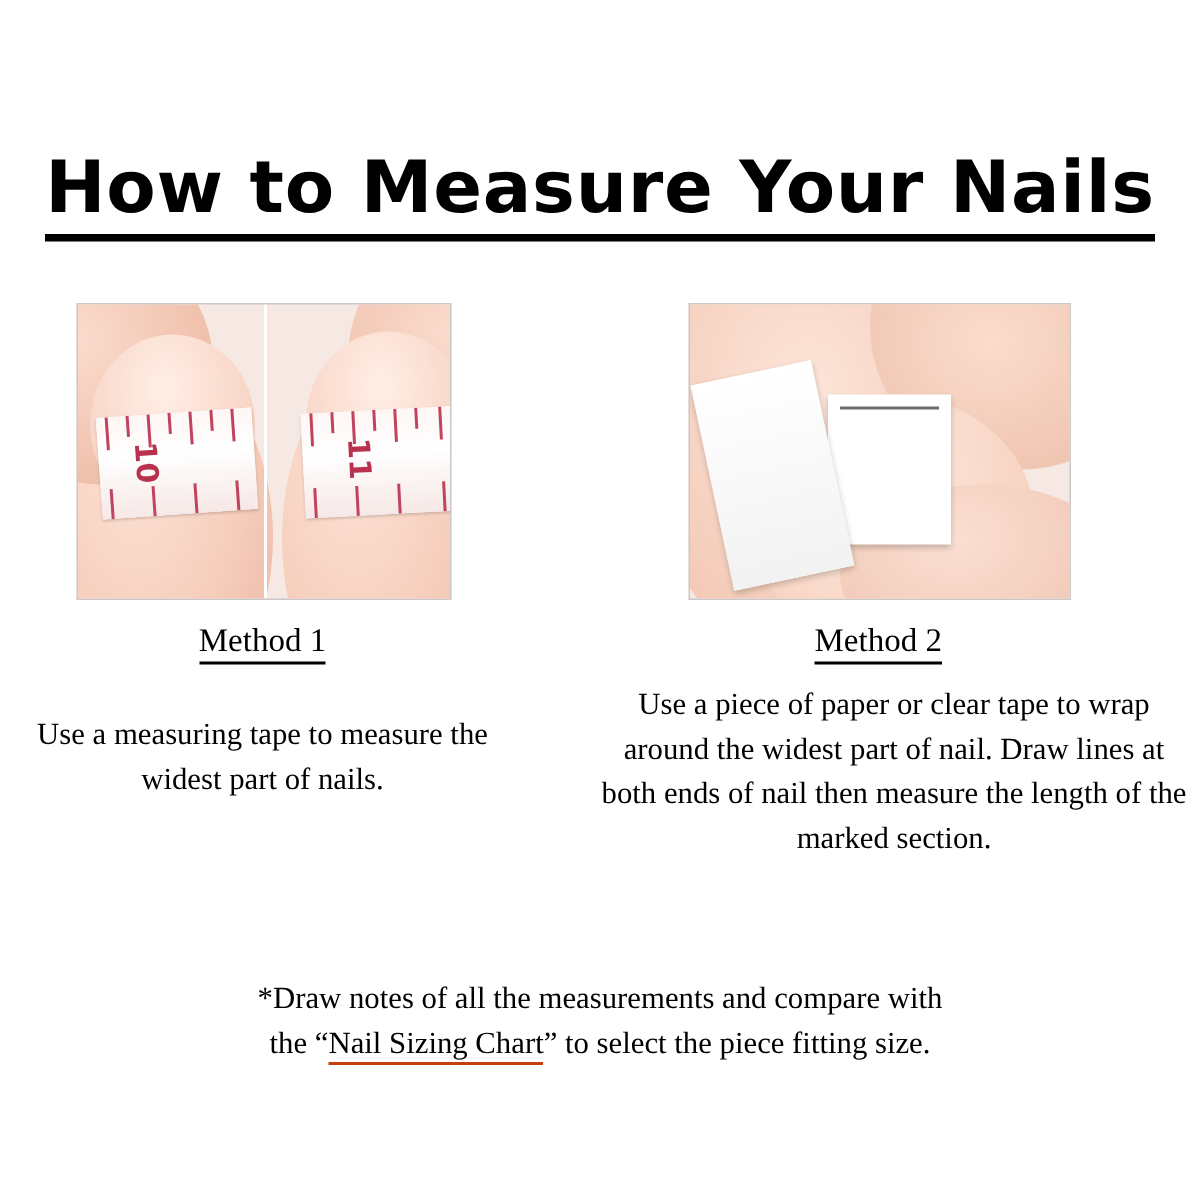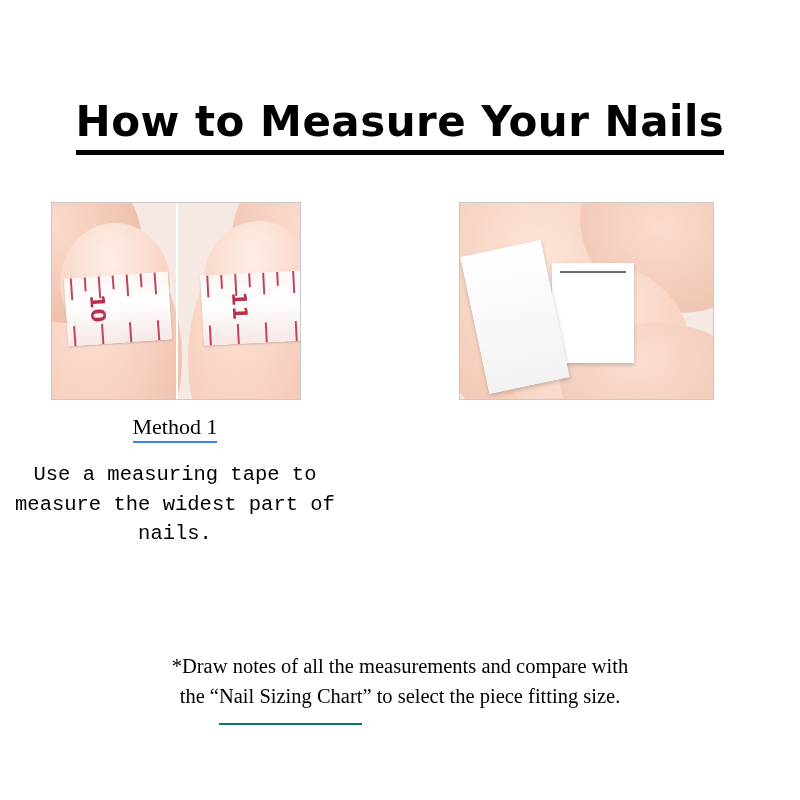--- a/index.html
+++ b/index.html
@@ -29,21 +29,21 @@
     position: absolute;
     left: 0;
     top: 100px;
     width: 800px;
     text-align: center;
   }
   .title {
     display: inline-block;
     font-family: "DejaVu Sans", sans-serif;
     font-weight: bold;
-    font-size: 42px;
+    font-size: 48px;
     letter-spacing: 0.5px;
     line-height: 1.05;
     padding-bottom: 6px;
     border-bottom: 5px solid #000;
     color: #000;
     white-space: nowrap;
   }
 
   
   .photo {
@@ -125,49 +125,49 @@
 
   
   .method-label {
     position: absolute;
     text-align: center;
     font-size: 22px;
     font-family: "Liberation Serif", serif;
     color: #000;
   }
   .method-label span {
-    border-bottom: 2px solid #3b82f6;
+    border-bottom: 2px solid #000000;
     padding-bottom: 2px;
   }
   .method-1-label { left: 51px; top: 414px; width: 248px; }
   .method-2-label { left: 459px; top: 414px; width: 253px; }
 
   .desc {
     position: absolute;
     text-align: center;
     font-size: 20.5px;
     line-height: 1.45;
     font-family: "Liberation Serif", serif;
     color: #000;
   }
-  .desc-1 { left: 10px;  top: 460px; width: 330px; font-family: Liberation Mono, monospace; }
+  .desc-1 { left: 10px;  top: 476px; width: 330px; }
   .desc-2 { left: 398px; top: 456px; width: 396px; }
 
   .footnote {
     position: absolute;
     left: 60px;
     top: 652px;
     width: 680px;
     text-align: center;
     font-size: 20.5px;
     line-height: 1.45;
     font-family: "Liberation Serif", serif;
     color: #000;
   }
-  .u { border-bottom: 2px solid #0f766e; padding-bottom: 16px; }
+  .u { border-bottom: 2px solid #c2410c; padding-bottom: 1px; }
 </style>
 </head>
 <body>
 
 <div class="page">
 
   <div class="title-wrap">
     <div class="title">How to Measure Your Nails</div>
   </div>
 
@@ -223,22 +223,26 @@
     <div class="skin" style="left:100px; top:120px; width:190px; height:120px; background:radial-gradient(ellipse at 40% 30%, #fbdfd2 0%, #f0c6b3 75%, #e3af99 100%);"></div>
     <div class="paper" style="left:92px; top:60px; width:82px; height:100px;">
       <div class="paper-line" style="left:8px; top:8px; width:66px;"></div>
     </div>
     <div class="paper" style="left:14px; top:44px; width:82px; height:140px; transform:rotate(-12deg); background:linear-gradient(180deg,#ffffff 0%, #f2f2f2 100%);"></div>
   </div>
 
   <div class="method-label method-1-label">
     <span>Method 1</span>
   </div>
+  <div class="method-label method-2-label">
+    <span>Method 2</span>
+  </div>
 
   <div class="desc desc-1">Use a measuring tape to measure the widest part of nails.</div>
+  <div class="desc desc-2">Use a piece of paper  or clear tape to wrap around the widest part of nail. Draw lines at both ends of nail then measure the length of the marked section.</div>
 
   <div class="footnote">
     <div>*Draw notes of all the measurements and compare with</div>
     <div>
       <span>the “</span><span class="u">Nail Sizing Chart</span><span>” to select the piece fitting size.</span>
     </div>
   </div>
 
 </div>
 

